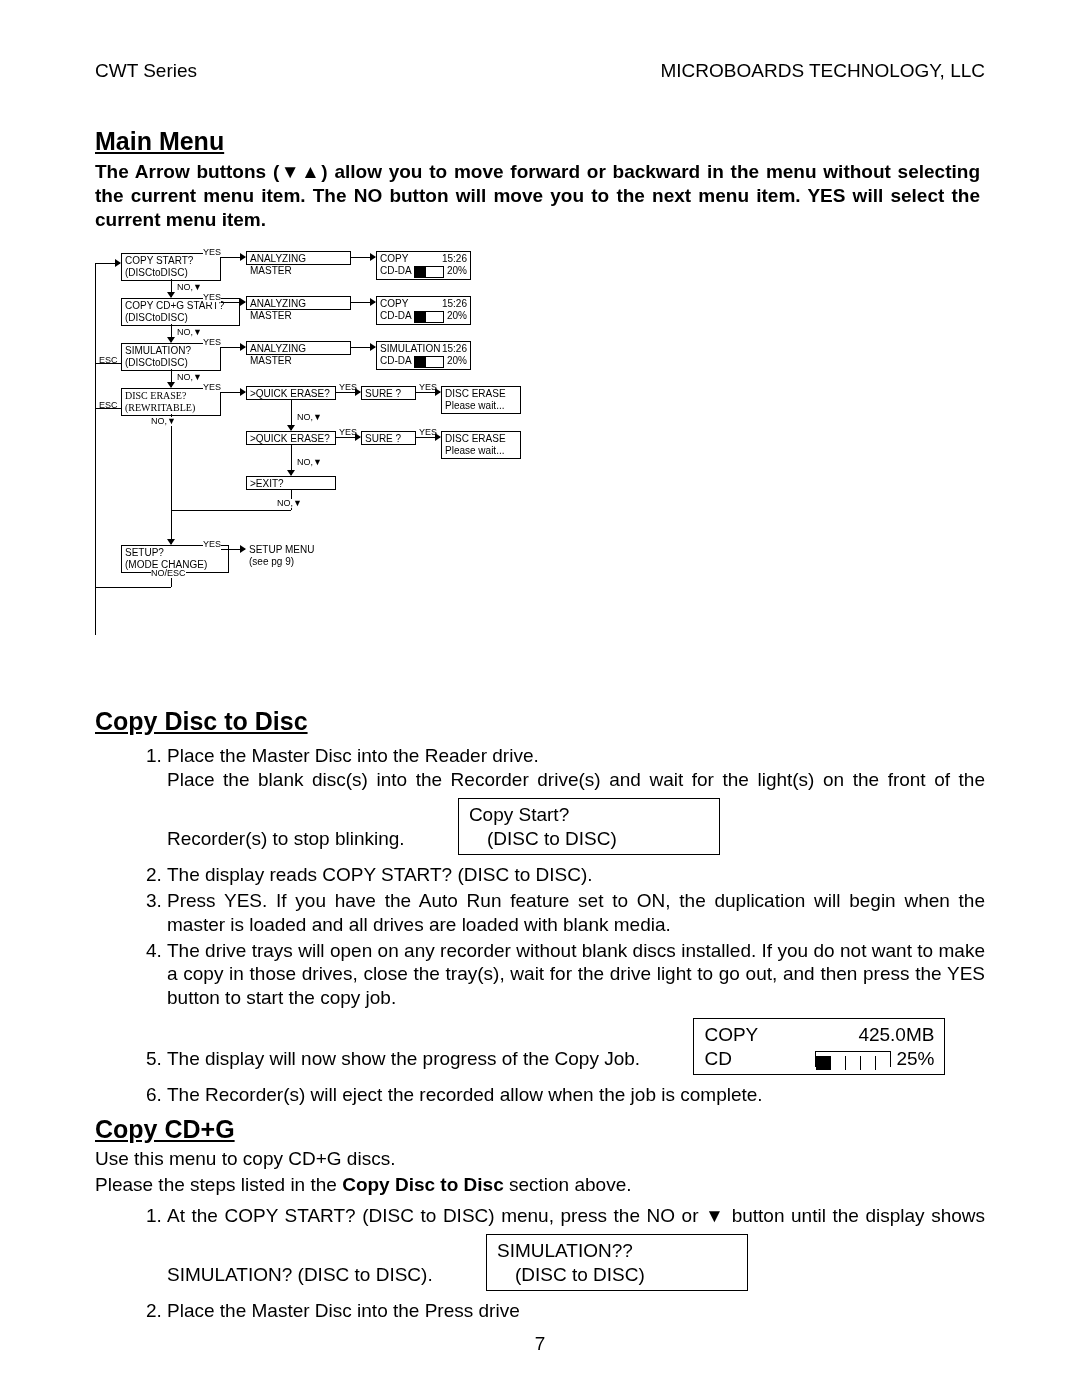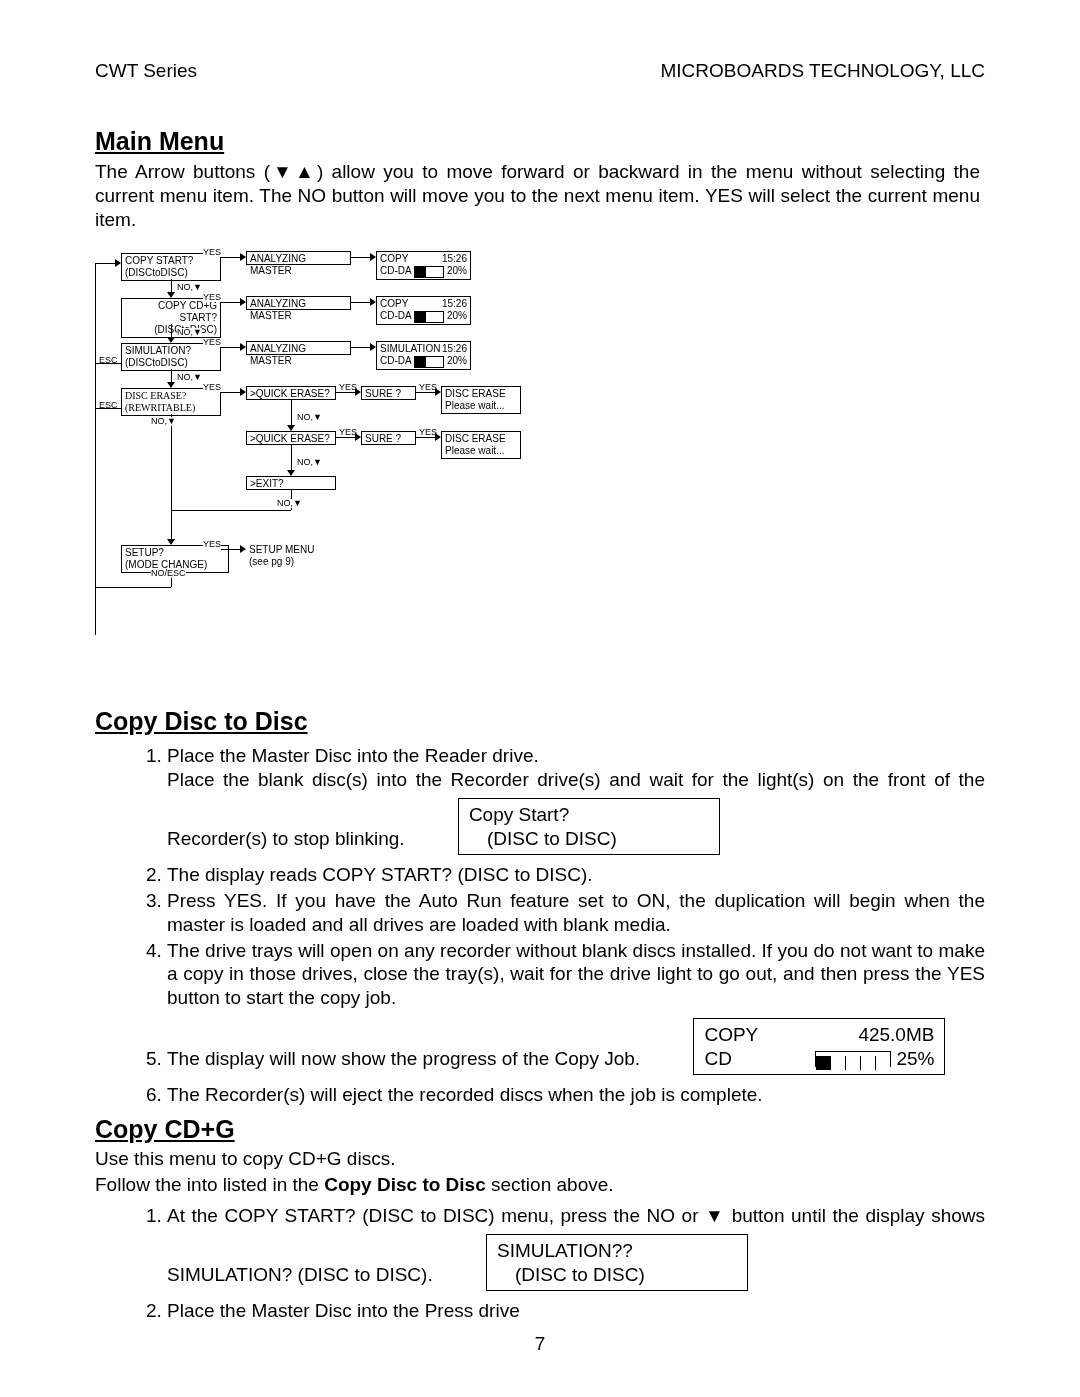--- a/index.html
+++ b/index.html
@@ -27,20 +27,21 @@
     font-size: 25px;
     font-weight: bold;
     text-decoration: underline;
     margin: 0 0 4px 0;
   }
   .intro {
     font-size: 19px;
     text-align: justify;
     line-height: 1.25;
     margin: 0 5px 18px 0;
+    font-weight: bold;
   }
   .diagram {
     margin-top: 8px;
     margin-bottom: 28px;
   }
   ol {
     margin: 8px 0 8px 0;
     padding-left: 72px;
     font-size: 19px;
   }
@@ -153,21 +154,21 @@
           </div>
         <div class="display-line">
             <span>CD-DA</span>
             <span><span class="prog" style="width:28px;"></span> <span>20%</span></span>
           </div>
       </div>
       <div class="vline" style="left:76px;top:30px;height:18px;"></div>
       <div class="ah-d" style="left:72px;top:43px;"></div>
       <div class="lbl" style="left:82px;top:34px;">NO,▼</div>
 
-      <div class="box" style="left:26px;top:49px;width:100px;text-align:right;">
+      <div class="box" style="left:26px;top:49px;width:119px;">
         <div>COPY CD+G START?</div>
         <div>(DISCtoDISC)</div>
       </div>
       <div class="lbl" style="left:108px;top:44px;">YES</div>
       <div class="hline" style="left:126px;top:53px;width:24px;"></div>
       <div class="ah-r" style="left:145px;top:49px;"></div>
       <div class="box" style="left:151px;top:47px;width:105px;height:14px;">ANALYZING MASTER</div>
       <div class="hline" style="left:256px;top:53px;width:24px;"></div>
       <div class="ah-r" style="left:275px;top:49px;"></div>
       <div class="box" style="left:281px;top:47px;width:95px;">
@@ -298,27 +299,27 @@
         <div class="display-line">
           <span>COPY</span>
           <span>425.0MB</span>
         </div>
         <div class="display-line">
           <span>CD</span>
           <span><span class="progbox"><i class="f"></i><i></i><i></i><i></i><i style="border-right:none;"></i></span> <span>25%</span></span>
         </div>
       </div>
     </li>
-    <li>The Recorder(s) will eject the recorded discs when the job is complete.</li>
+    <li>The Recorder(s) will eject the recorded allow when the job is complete.</li>
   </ol>
 
   <h2 class="section" style="">Copy CD+G</h2>
   <p class="plain">Use this menu to copy CD+G discs.</p>
   <p class="plain">
-    <span>Follow the into listed in the </span><b>Copy Disc to Disc</b><span> section above.</span>
+    <span>Please the steps listed in the </span><b>Copy Disc to Disc</b><span> section above.</span>
   </p>
 
   <ol>
     <li>
       <span>At the COPY START? (DISC to DISC) menu, press the NO or ▼ button until the display shows SIMULATION? (DISC to DISC).</span>
       <div class="display-box">
         <div>SIMULATION??</div>
         <div class="indent">(DISC to DISC)</div>
       </div>
     </li>

